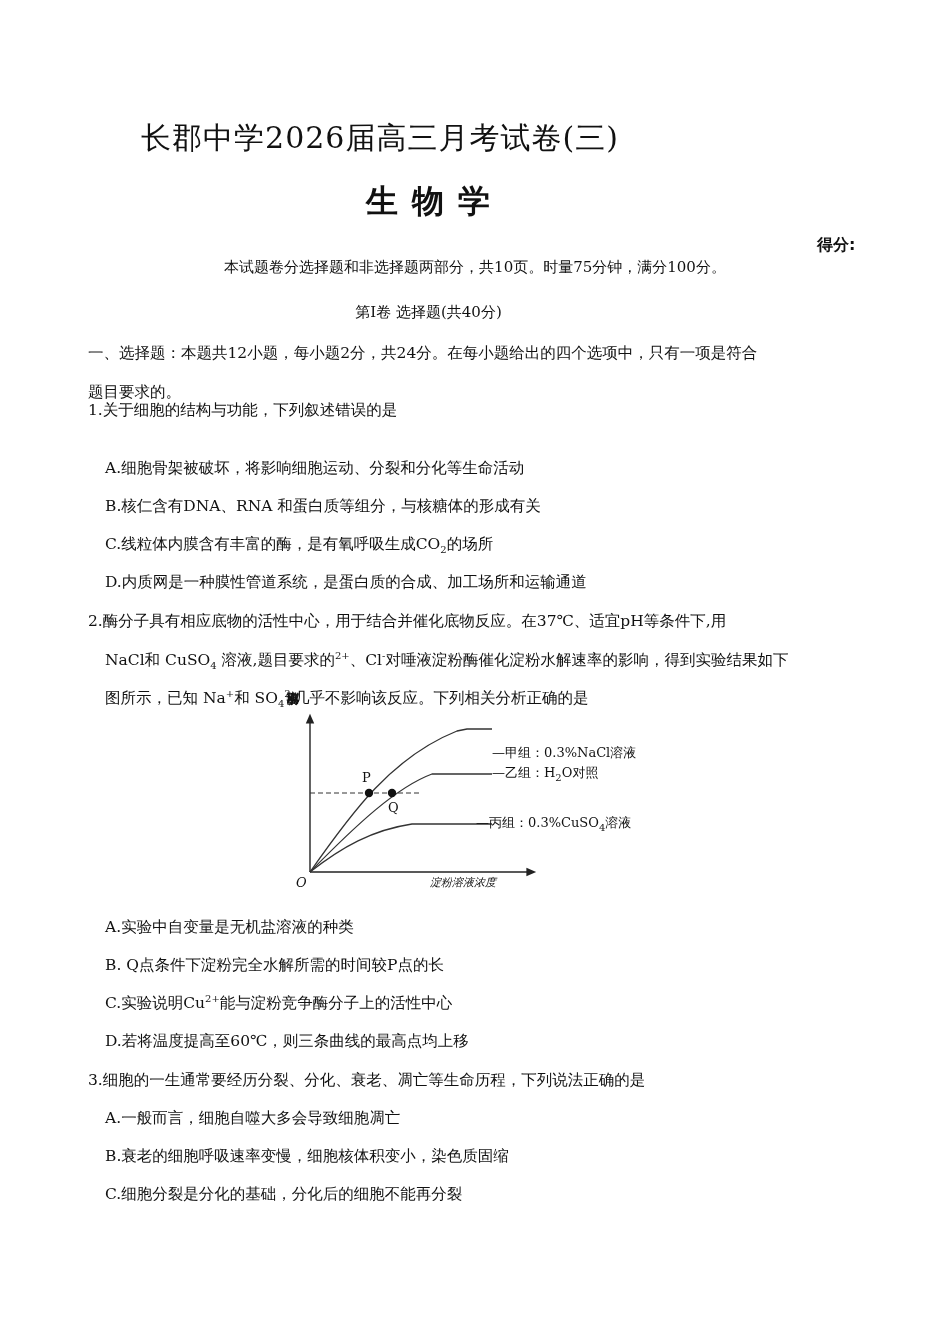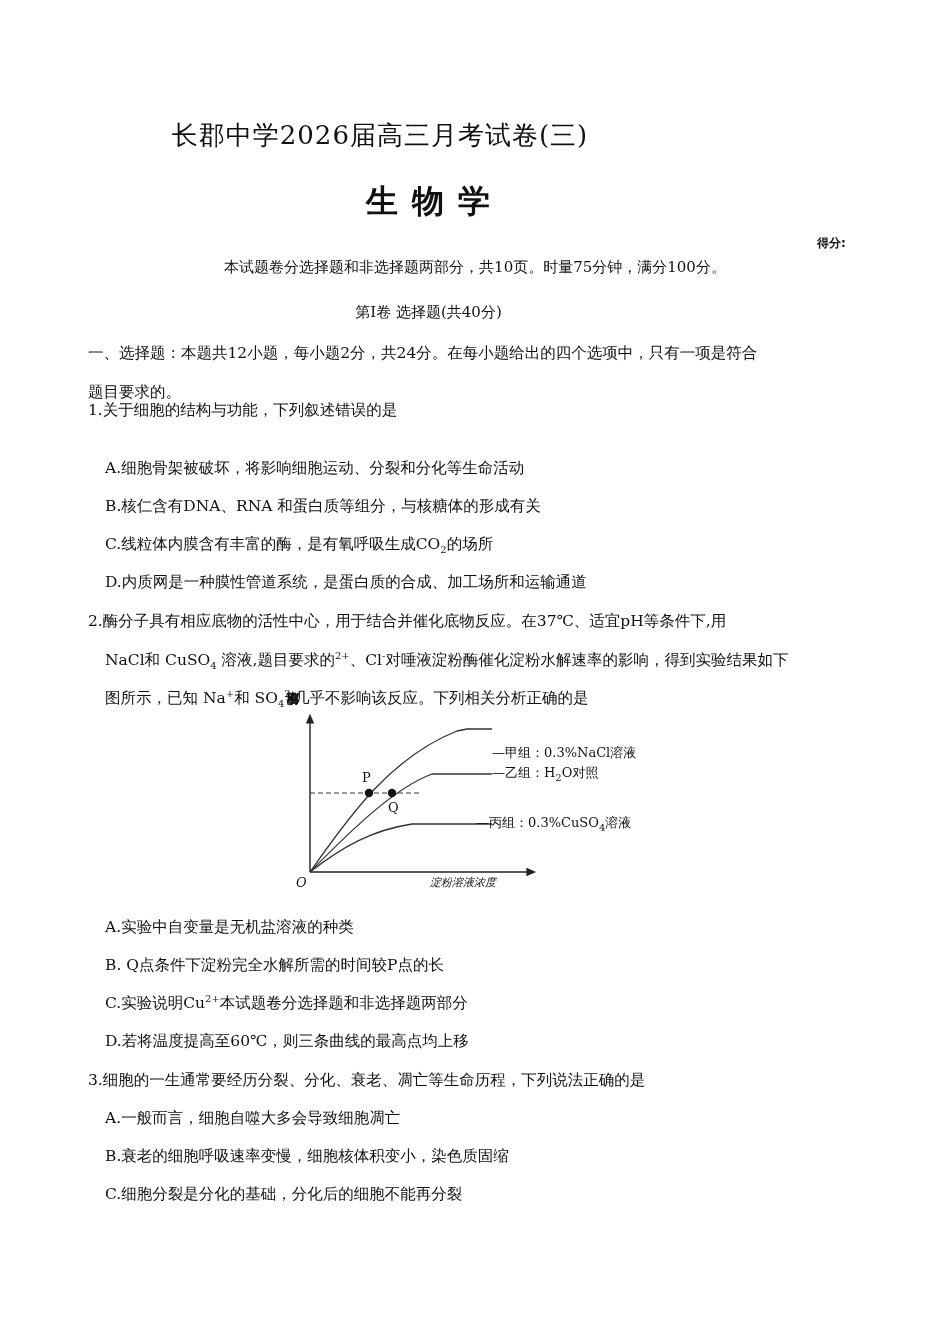--- a/index.html
+++ b/index.html
@@ -1,22 +1,22 @@
 <!DOCTYPE html>
 <html><head>
 <meta charset="utf-8">
 <style>
   html, body { margin: 0; padding: 0; background: #ffffff; }
   body { width: 950px; height: 1344px; position: relative; overflow: hidden;
          font-family: "DejaVu Serif", "Liberation Serif", serif; color: #111; }
   .abs { position: absolute; white-space: nowrap; }
-  .title { left: 0; width: 760px; top: 118px; text-align: center; font-size: 26px; letter-spacing: 1px; }
+  .title { left: 0; width: 760px; top: 118px; text-align: center; font-size: 30px; letter-spacing: 1px; }
   .subject { left: 0; width: 870px; top: 180px; text-align: center; font-size: 32px; font-weight: bold;
              letter-spacing: 14px; font-family: "DejaVu Sans", "Liberation Sans", sans-serif; }
-  .score { left: 817px; top: 235px; font-size: 12px; font-weight: bold; font-family: "DejaVu Sans", "Liberation Sans", sans-serif; }
+  .score { left: 817px; top: 235px; font-size: 16px; font-weight: bold; font-family: "DejaVu Sans", "Liberation Sans", sans-serif; }
   .intro { left: 0; width: 950px; top: 258px; text-align: center; font-size: 15px; }
   .section { left: 0; width: 857px; top: 303px; text-align: center; font-size: 15px; }
   .line { font-size: 15.5px; }
   sub, sup { font-size: 10px; line-height: 0; }
   .chart { position: absolute; left: 282px; top: 712px; width: 400px; height: 190px; }
 </style>
 </head>
 <body>
 
 <div class="abs title">长郡中学2026届高三月考试卷(三)</div>
@@ -84,21 +84,21 @@
   <span class="abs" style="left:194px;top:102px;font-size:13px;">—<span>丙组：0.3%CuSO</span><sub>4</sub><span>溶液</span></span>
 </div>
 
 <div class="abs line" style="left:105px;top:917px;">
   <span>A.</span><span>实验中自变量是无机盐溶液的种类</span>
 </div>
 <div class="abs line" style="left:105px;top:955px;">
   <span>B.</span><span> Q点条件下淀粉完全水解所需的时间较P点的长</span>
 </div>
 <div class="abs line" style="left:105px;top:993px;">
-  <span>C.</span><span>实验说明Cu</span><sup>2+</sup><span>本试题卷分选择题和非选择题两部分</span>
+  <span>C.</span><span>实验说明Cu</span><sup>2+</sup><span>能与淀粉竞争酶分子上的活性中心</span>
 </div>
 <div class="abs line" style="left:105px;top:1031px;">
   <span>D.</span><span>若将温度提高至60℃，则三条曲线的最高点均上移</span>
 </div>
 
 <div class="abs line" style="left:88px;top:1070px;">
   <span>3.</span><span>细胞的一生通常要经历分裂、分化、衰老、凋亡等生命历程，下列说法正确的是</span>
 </div>
 <div class="abs line" style="left:105px;top:1108px;">
   <span>A.</span><span>一般而言，细胞自噬大多会导致细胞凋亡</span>

